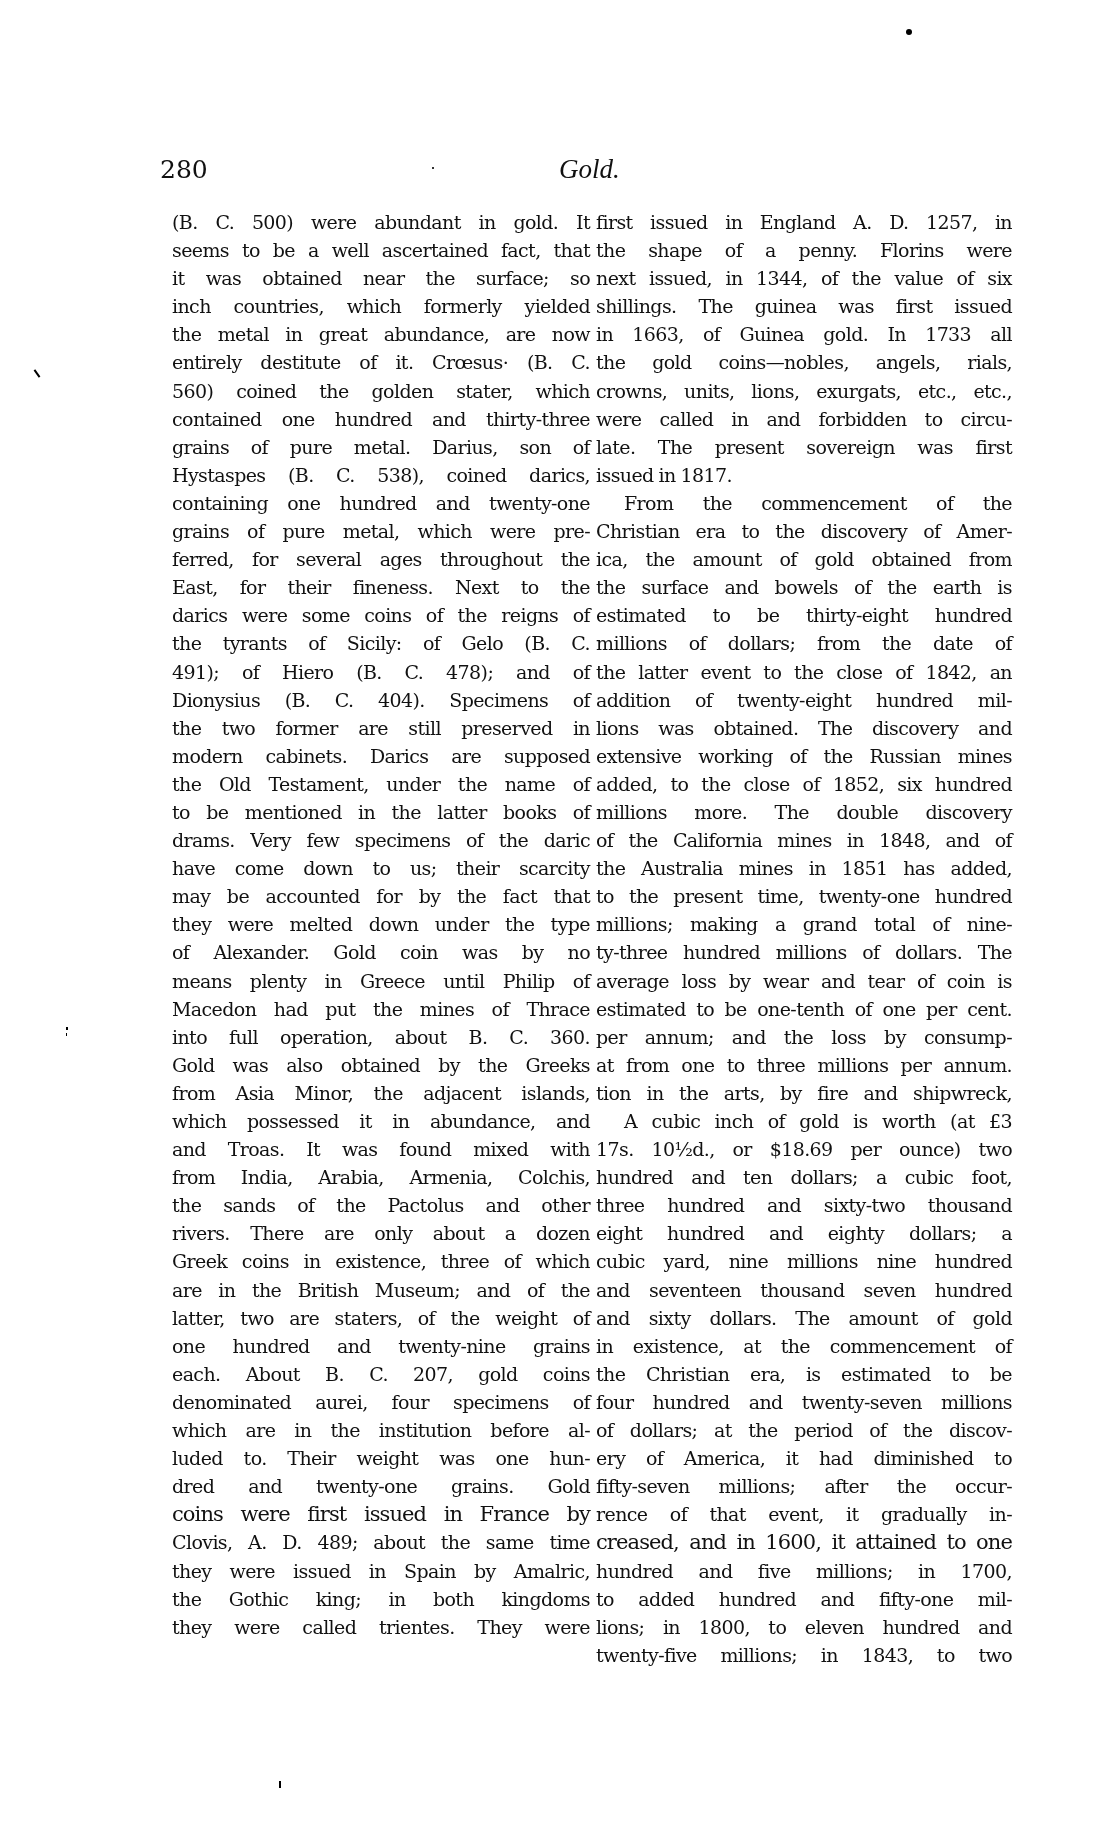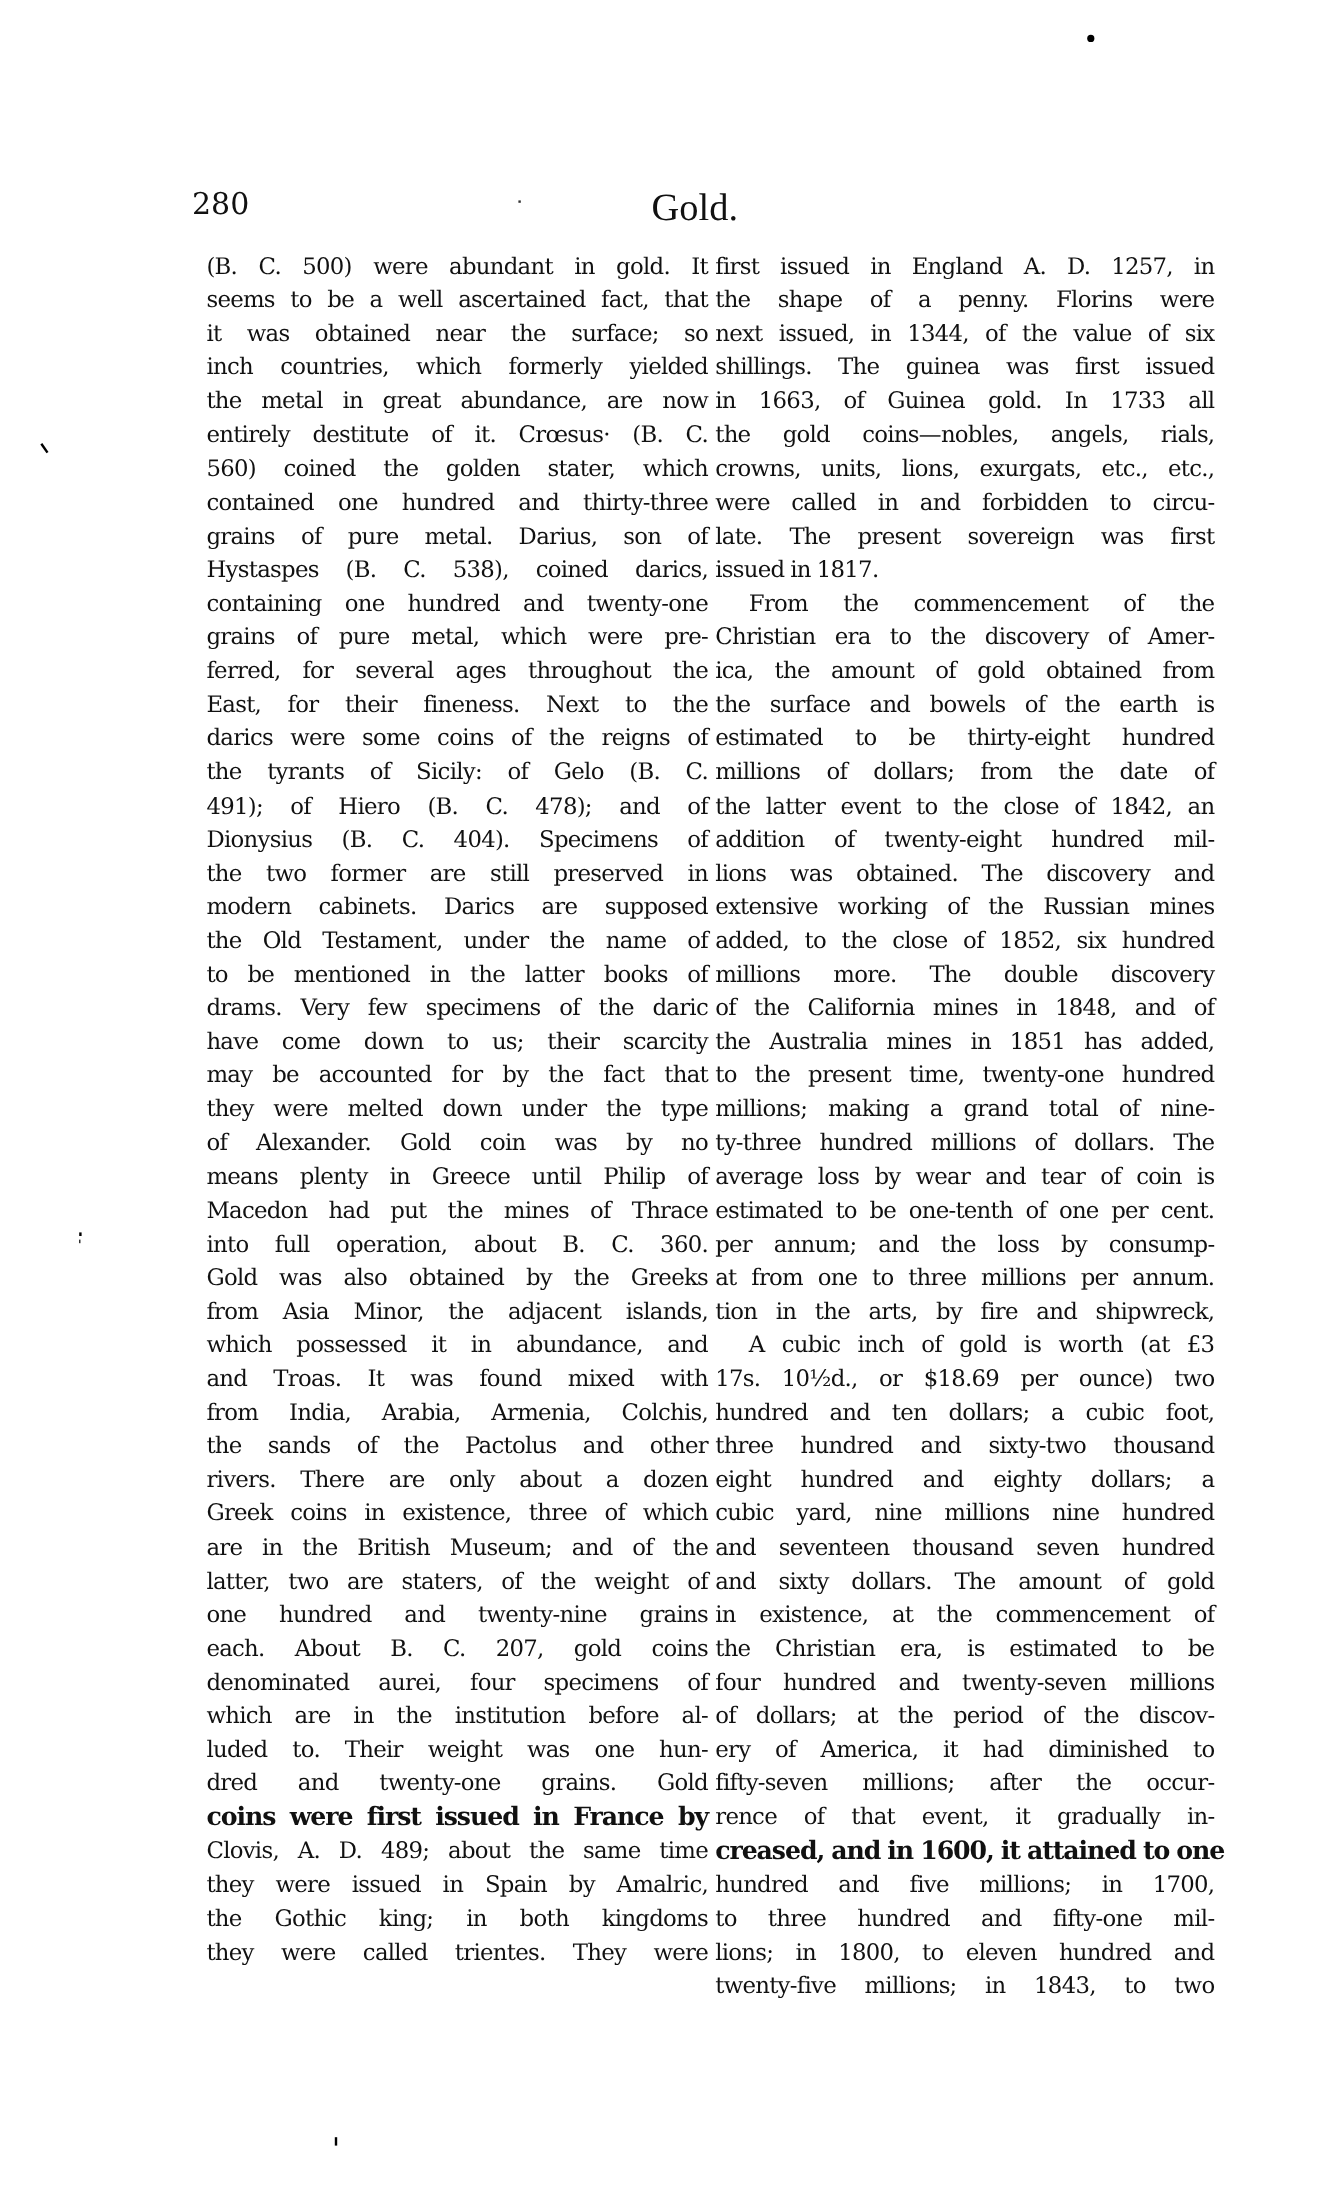--- a/index.html
+++ b/index.html
@@ -1,28 +1,28 @@
 <!DOCTYPE html>
 <html><head>
   <meta charset="utf-8">
   <style>
     html, body { margin: 0; padding: 0; background: #ffffff; }
     body { width: 1120px; height: 1825px; position: relative; overflow: hidden; color: #111; font-family: "DejaVu Serif", "Liberation Serif", serif; }
     .page { position: absolute; left: 0; top: 0; width: 1004px; height: 1825px; }
     .header { position: absolute; top: 155px; left: 160px; width: 450px; height: 36px; }
     .page-num { position: absolute; left: 0; top: 0; font-size: 25px; font-family: "DejaVu Serif", serif; }
-    .running-title { position: absolute; left: 383px; top: -1px; font-size: 32px; font-family: "Liberation Serif", serif; }
+    .running-title { position: absolute; left: 399px; top: -1px; font-size: 27px; font-style: italic; font-family: "Liberation Serif", serif; }
     .dot { position: absolute; left: 272px; top: 12px; width: 2px; height: 2px; background: #333; }
     .col { position: absolute; top: 208px; font-size: 19px; line-height: 28.1px; font-family: "DejaVu Serif", serif; }
     .col-left { left: 172px; width: 418px; }
     .col-right { left: 596px; width: 416px; }
     .line { white-space: nowrap; display: block; text-align: justify; text-align-last: justify; height: 28.1px; letter-spacing: -0.6px; word-spacing: -0.5px; }
     .line.last { text-align-last: left; }
     .line.indent { padding-left: 28px; }
-    .line.large { font-size: 21px; letter-spacing: -0.9px; font-weight: bold; }
+    .line.large { font-size: 21px; letter-spacing: -0.9px; }
     .mark { position: absolute; background: #000; }
   </style>
 </head>
 <body>
 
 <div class="page">
 
   <div class="header">
     <span class="page-num">280</span>
     <span class="dot"></span>
@@ -125,21 +125,21 @@
       <span class="line">and sixty dollars.  The amount of gold</span>
       <span class="line">in existence, at the commencement of</span>
       <span class="line">the Christian era, is estimated to be</span>
       <span class="line">four hundred and twenty-seven millions</span>
       <span class="line">of dollars; at the period of the discov-</span>
       <span class="line">ery of America, it had diminished to</span>
       <span class="line">fifty-seven millions;  after the occur-</span>
       <span class="line">rence of that event, it gradually in-</span>
       <span class="line large">creased, and in 1600, it attained to one</span>
       <span class="line">hundred and five millions; in 1700,</span>
-      <span class="line">to three hundred and fifty-one mil-</span>
+      <span class="line">to added hundred and fifty-one mil-</span>
       <span class="line">lions; in 1800, to eleven hundred and</span>
       <span class="line">twenty-five millions; in 1843, to two</span>
     </div>
 
   <div class="mark" style="left:906px;top:29px;width:6px;height:6px;border-radius:3px;"></div>
   <div class="mark" style="left:36px;top:369px;width:2px;height:9px;transform:rotate(-35deg);"></div>
   <div class="mark" style="left:66px;top:1027px;width:2px;height:3px;"></div>
   <div class="mark" style="left:66px;top:1033px;width:1px;height:3px;"></div>
   <div class="mark" style="left:279px;top:1781px;width:2px;height:7px;"></div>
 </div>

